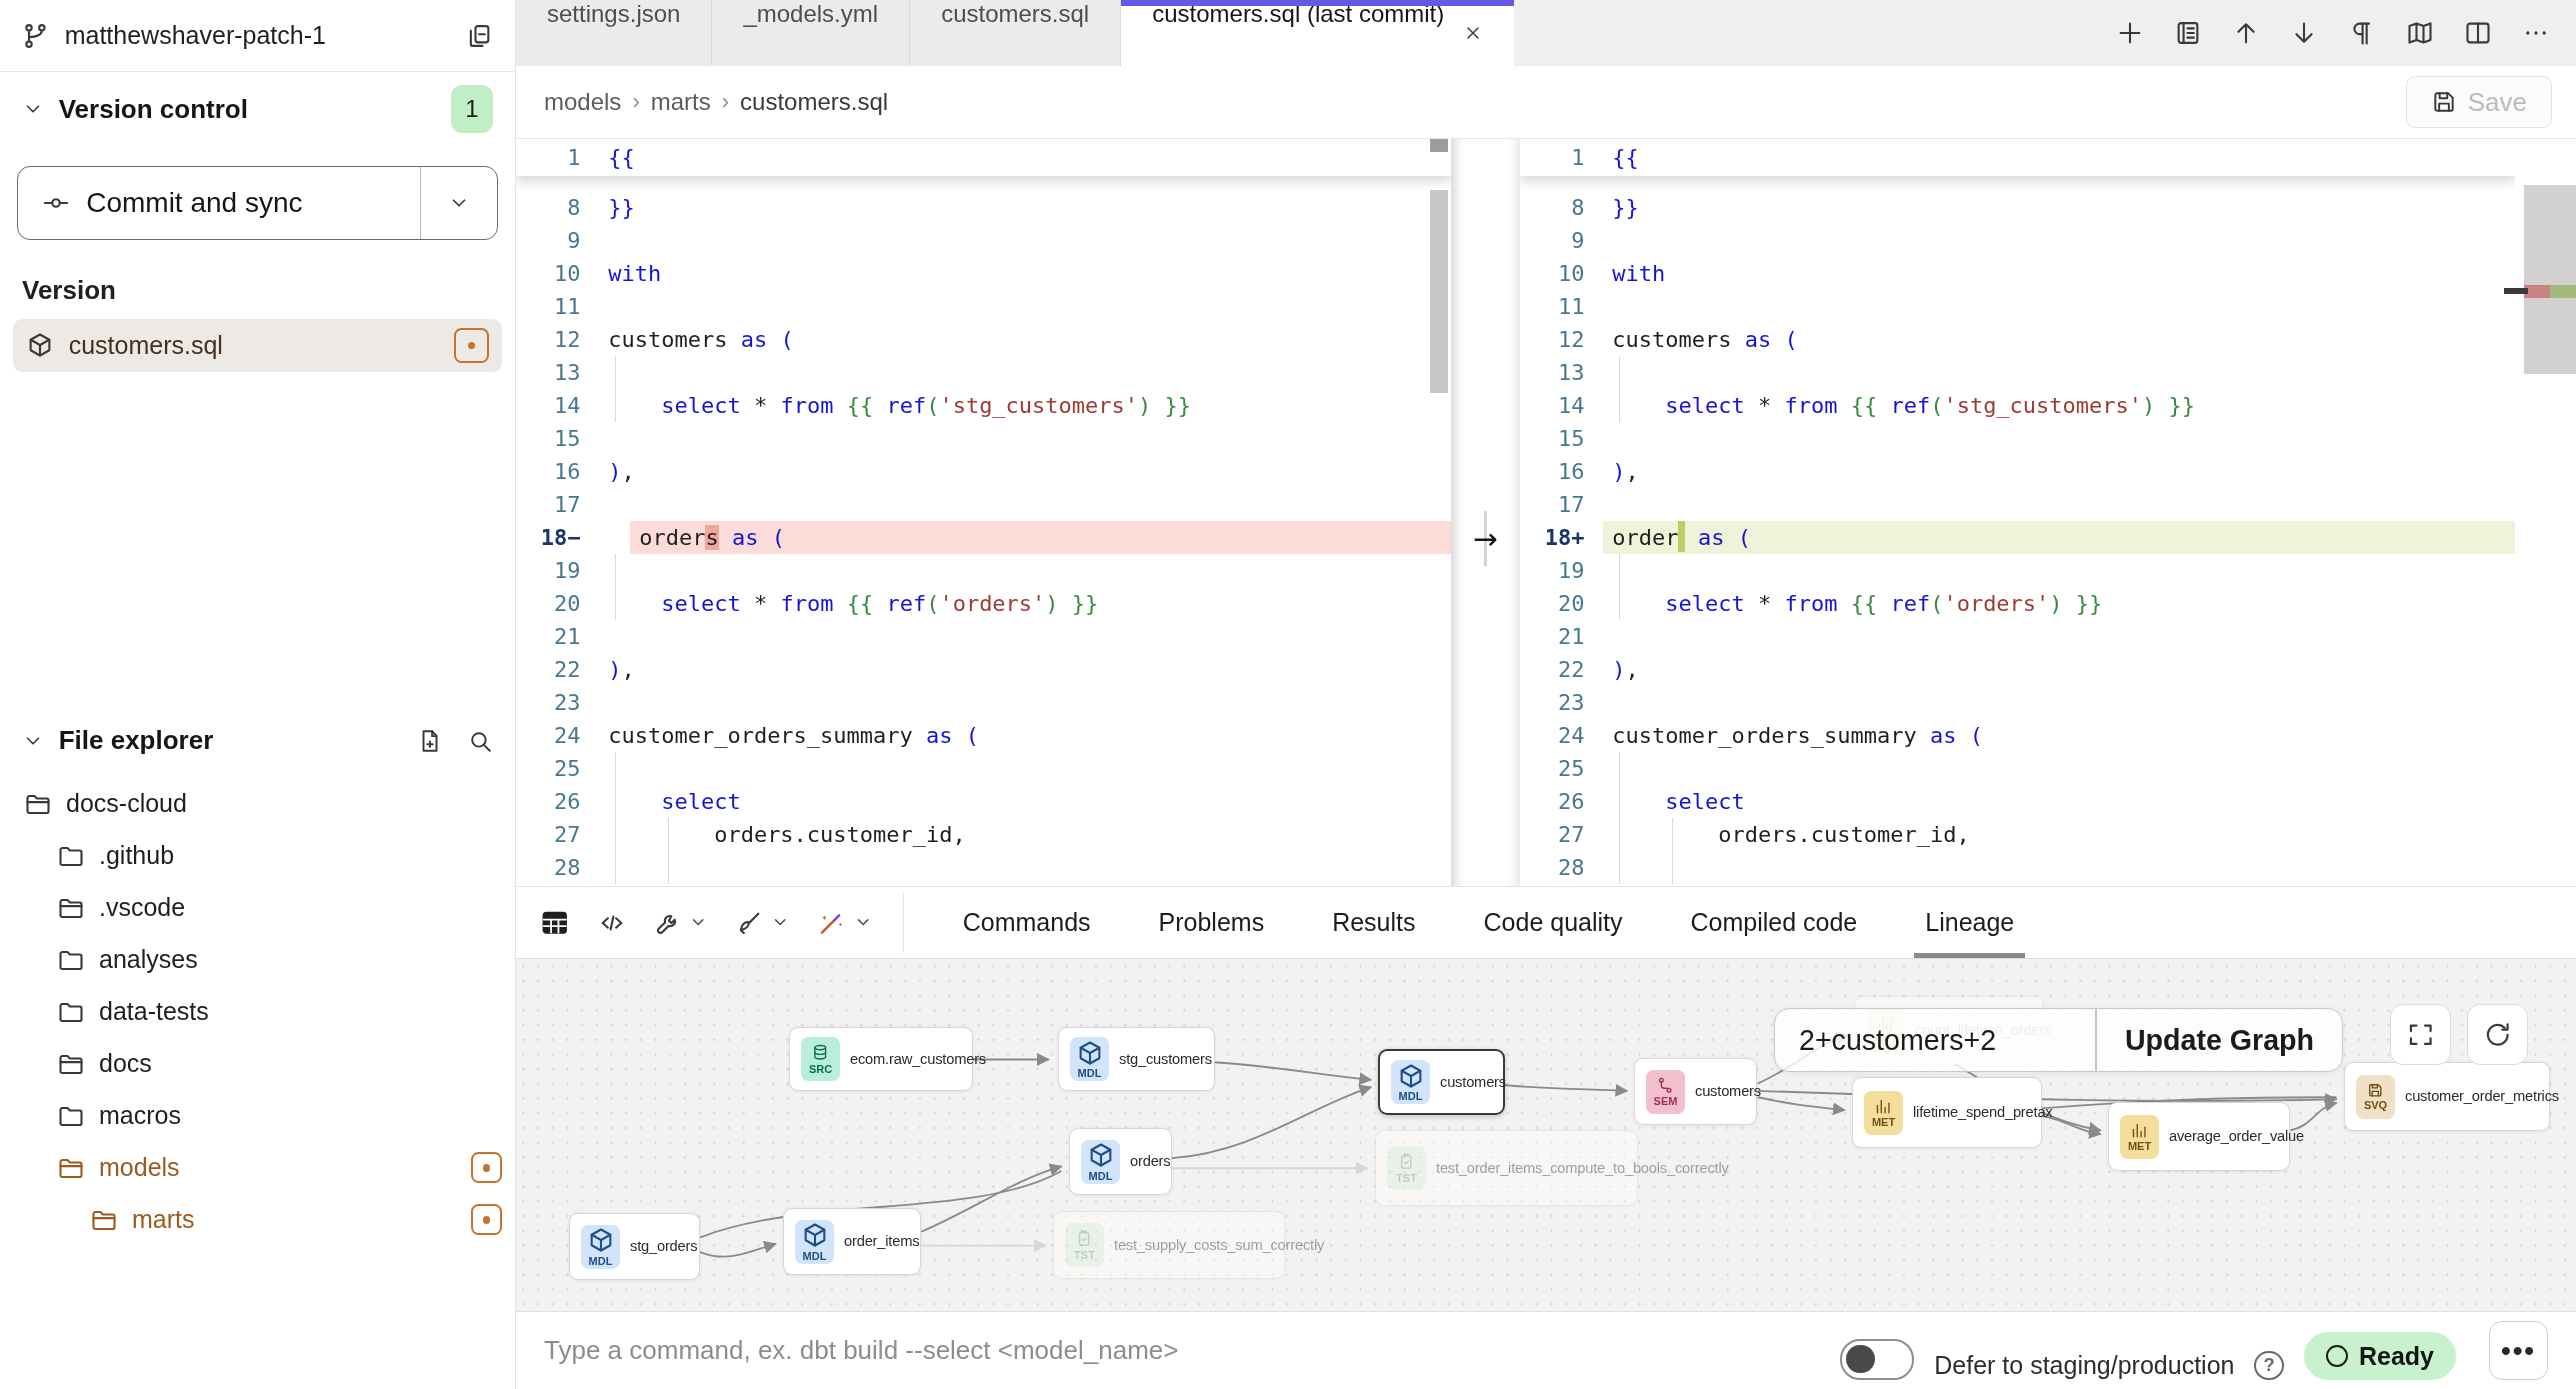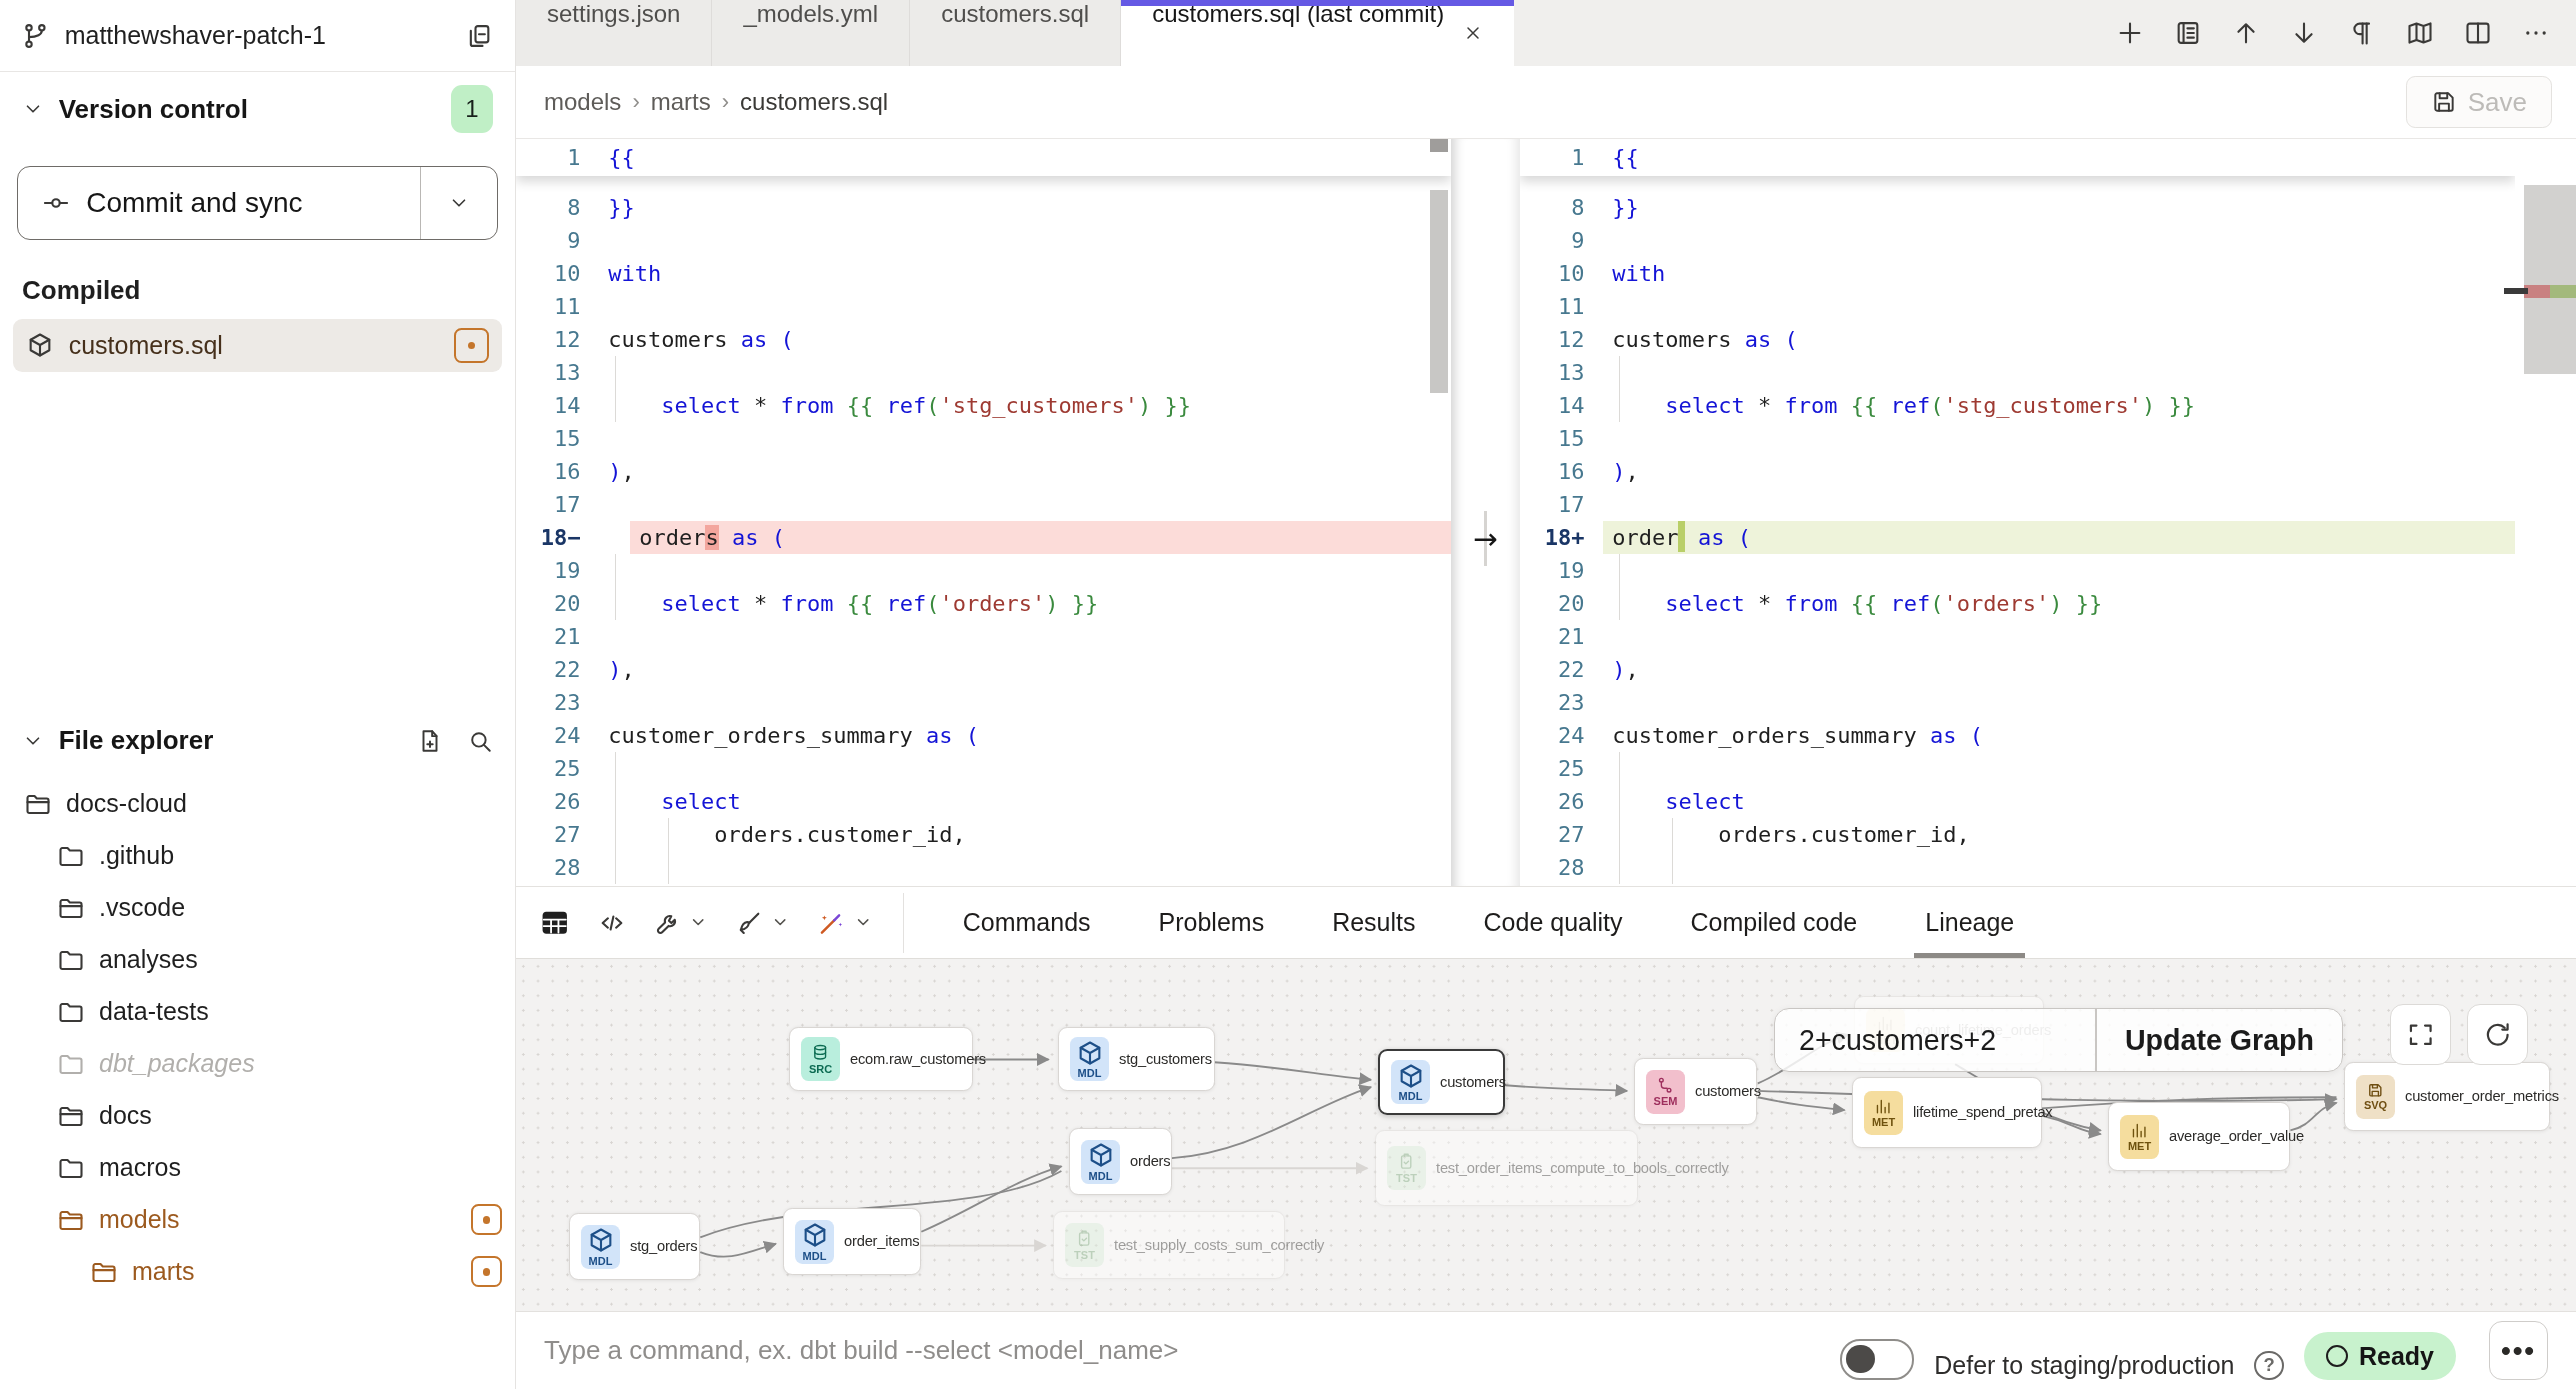--- a/index.html
+++ b/index.html
@@ -188,21 +188,21 @@
       <div class="commit-sep"></div>
       <div class="commit-caret">
         <span class="icbtn">
             <svg class="ic" width="22" height="22" viewBox="0 0 24 24" fill="none" stroke="currentColor" stroke-width="1.8" stroke-linecap="round" stroke-linejoin="round">
               <path d="M6 9l6 6 6-6"></path>
             </svg>
           </span>
       </div>
     </div>
 
-    <div class="changes-label">Compiled</div>
+    <div class="changes-label">Version</div>
     <div id="changes-list">
         <div class="change-row">
           <span class="icbtn">
             <svg class="ic" width="28" height="28" viewBox="0 0 24 24" fill="none" stroke="currentColor" stroke-width="1.8" stroke-linecap="round" stroke-linejoin="round">
               <path d="M12 3l8 4.5v9L12 21l-8-4.5v-9z"></path>
               <path d="M4 7.5l8 4.5 8-4.5M12 12v9"></path>
             </svg>
           </span>
           <span class="fname">customers.sql</span>
           <span class="mod-badge"></span>
@@ -269,28 +269,20 @@
           </span>
           <span class="flabel">analyses</span>
         </div>
         <div class="tree-row" style="padding-left: 57px;">
           <span class="icbtn">
             <svg class="ic" width="28" height="28" viewBox="0 0 24 24" fill="none" stroke="currentColor" stroke-width="1.8" stroke-linecap="round" stroke-linejoin="round">
               <path d="M3 6.8C3 6 3.7 5.2 4.5 5.2H9l2 2.1h8.5c.8 0 1.5.7 1.5 1.5v9.4c0 .8-.7 1.5-1.5 1.5h-15c-.8 0-1.5-.7-1.5-1.5z"></path>
             </svg>
           </span>
           <span class="flabel">data-tests</span>
-        </div>
-        <div class="tree-row muted" style="padding-left: 57px;">
-          <span class="icbtn">
-            <svg class="ic" width="28" height="28" viewBox="0 0 24 24" fill="none" stroke="currentColor" stroke-width="1.8" stroke-linecap="round" stroke-linejoin="round">
-              <path d="M3 6.8C3 6 3.7 5.2 4.5 5.2H9l2 2.1h8.5c.8 0 1.5.7 1.5 1.5v9.4c0 .8-.7 1.5-1.5 1.5h-15c-.8 0-1.5-.7-1.5-1.5z"></path>
-            </svg>
-          </span>
-          <span class="flabel">dbt_packages</span>
         </div>
         <div class="tree-row" style="padding-left: 57px;">
           <span class="icbtn">
             <svg class="ic" width="28" height="28" viewBox="0 0 24 24" fill="none" stroke="currentColor" stroke-width="1.8" stroke-linecap="round" stroke-linejoin="round">
               <path d="M3 6.8C3 6 3.7 5.2 4.5 5.2H9l2 2.1h8.5c.8 0 1.5.7 1.5 1.5v9.4c0 .8-.7 1.5-1.5 1.5h-15c-.8 0-1.5-.7-1.5-1.5z"></path>
               <path d="M3 10.4h18"></path>
             </svg>
           </span>
           <span class="flabel">docs</span>
         </div>

